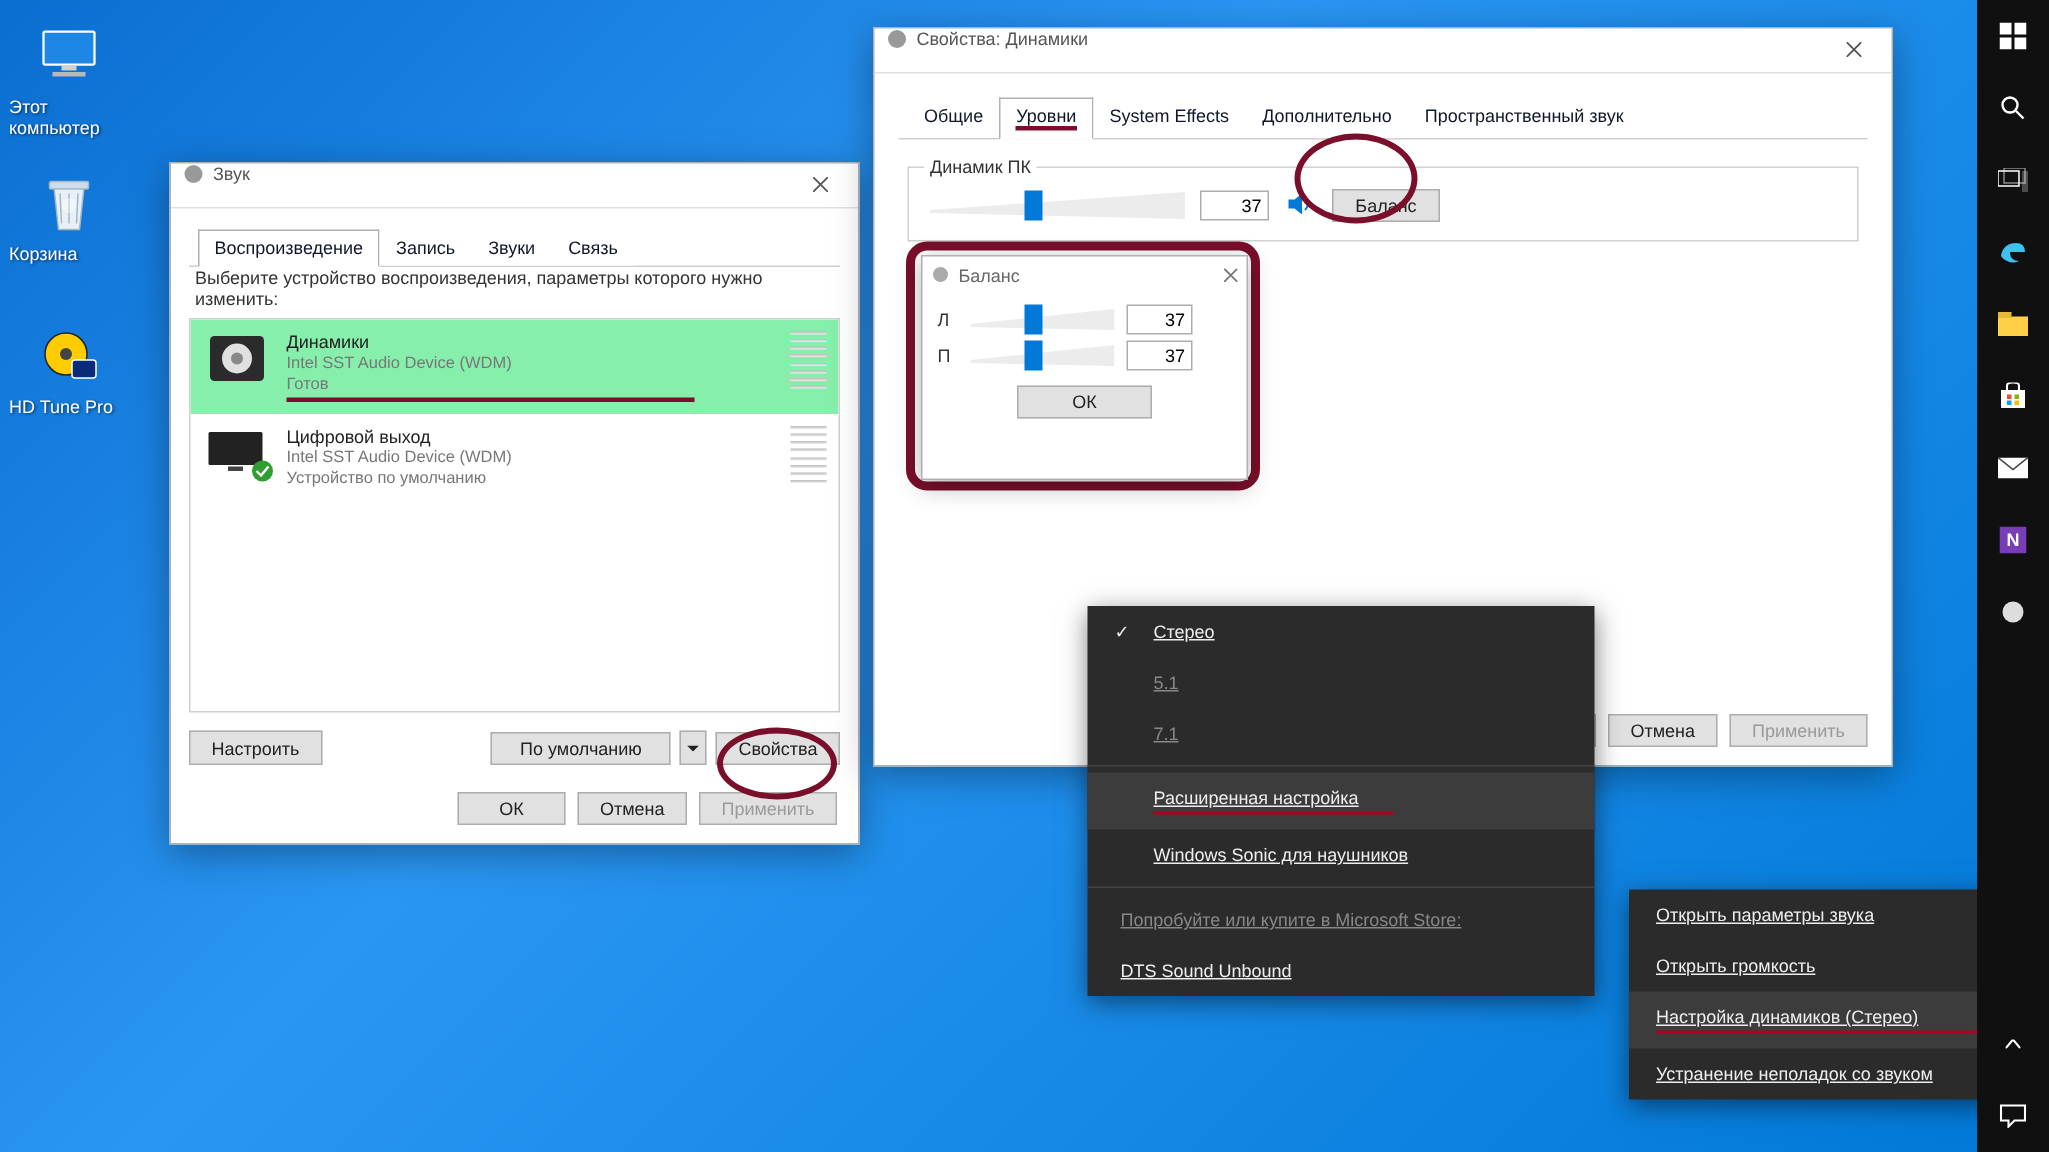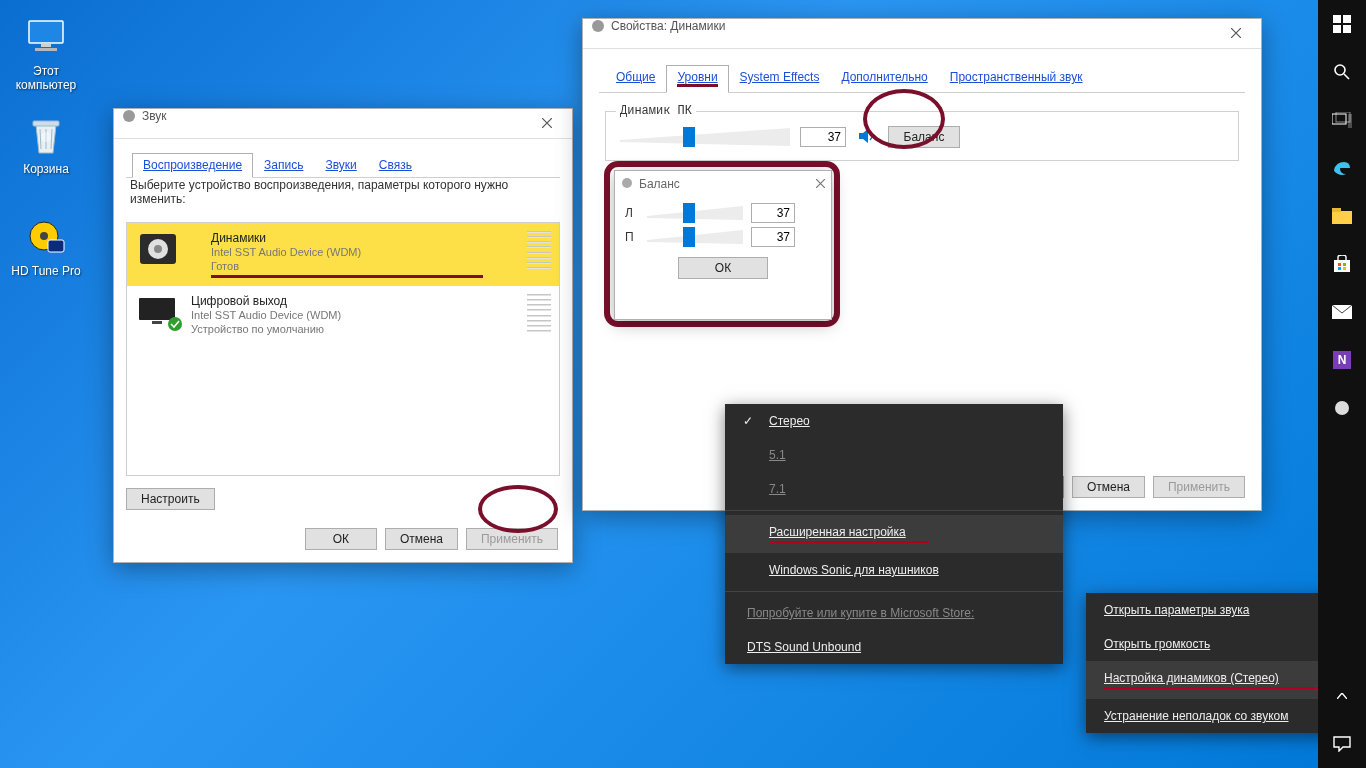--- a/index.html
+++ b/index.html
@@ -1,67 +1,67 @@
 <!DOCTYPE html>
 <html><head>
 <meta charset="utf-8">
 <style>
 * { box-sizing: border-box; margin: 0; padding: 0; font-family: "Segoe UI", Tahoma, sans-serif; font-size: 12px; }
 body { width: 1366px; height: 768px; overflow: hidden; background: linear-gradient(135deg, #0a6ed1 0%, #2a96f3 40%, #0078d7 100%); position: relative; }
 
 
-.desk-icon { position: absolute; width: 80px; text-align: center; color: #fff; text-shadow: 1px 1px 2px rgba(0, 0, 0, .6); cursor: default; }
+.desk-icon { position: absolute; width: 80px; text-align: left; color: #fff; text-shadow: 1px 1px 2px rgba(0, 0, 0, .6); cursor: default; }
 .desk-icon .glyph { width: 48px; height: 48px; margin: 0 auto 2px; display: flex; align-items: center; justify-content: center; }
 .desk-icon .label { font-size: 12px; line-height: 14px; }
 
 
 .taskbar { position: absolute; right: 0; top: 0; width: 48px; height: 768px; background: #101010; display: flex; flex-direction: column; align-items: center; }
 .taskbar .tb-icon { width: 48px; height: 48px; display: flex; align-items: center; justify-content: center; color: #fff; }
 .tb-notif { margin-top: auto; }
 
 
 .win { position: absolute; background: #fff; border: 1px solid #b0b0b0; box-shadow: 0 6px 24px rgba(0, 0, 0, .35); }
 .win-titlebar { height: 30px; display: flex; align-items: flex-start; padding: 0 2px 0 8px; border-bottom: 1px solid #e0e0e0; }
 .win-titlebar .title { color: #555; font-size: 12px; margin-left: 6px; }
 .win-titlebar .spacer { flex: 1; }
 .win-close { width: 46px; height: 28px; display: flex; align-items: center; justify-content: center; color: #555; }
 
 .tabstrip { display: flex; border-bottom: 1px solid #cfcfcf; background: #fff; padding: 4px 6px 0; }
-.tab { padding: 4px 10px 5px; border: 1px solid transparent; border-bottom: none; color: #1d4ed8; background: #fff; cursor: default; text-decoration: underline; }
+.tab { padding: 4px 10px 5px; border: 1px solid transparent; border-bottom: none; color: #0f172a; background: #fff; cursor: default; }
 .tab.active { border-color: #b0b0b0; background: #fff; border-bottom: 1px solid #fff; margin-bottom: -1px; }
 .tab.underlined::after { content: ""; display: block; height: 3px; background: #7a0f2b; margin-top: 0; }
 
 
 #sound-win { top: 108px; left: 113px; width: 460px; height: 455px; }
 #sound-win .content { padding: 10px 12px 10px; display: flex; flex-direction: column; height: calc(100% - 30px); }
-#sound-win .hint { color: #333; margin: 0 4px 16px; }
+#sound-win .hint { color: #333; margin: 0 4px 6px; }
 .device-list { border: 1px solid #cfcfcf; flex: 1; background: #fff; overflow: hidden; }
 .device-row { display: flex; align-items: flex-start; padding: 8px 8px; }
-.device-row.selected { background: #fde047; gap: 20px; }
+.device-row.selected { background: #86efac; }
 .device-icon { width: 46px; height: 36px; flex-shrink: 0; display: flex; align-items: center; justify-content: center; }
 .device-txt { margin-left: 10px; flex: 1; }
 .device-txt .name { color: #222; font-weight: 400; }
 .device-txt .sub { color: #777; font-size: 11px; line-height: 14px; }
 .level-meter { width: 24px; height: 38px; display: flex; flex-direction: column; justify-content: space-between; margin-left: 6px; }
 .level-meter span { height: 2px; background: linear-gradient(#b8b8b8,#f0f0f0); }
 .under-mark { height: 3px; background: #7a0f2b; margin-top: 2px; }
 .btn { border: 1px solid #adadad; background: #e1e1e1; padding: 3px 14px; font-size: 12px; color: #222; min-width: 72px; }
 .btn:disabled { color: #9a9a9a; }
 .row-buttons { display: flex; gap: 8px; justify-content: space-between; margin-top: 12px; }
 .row-buttons .right { margin-left: auto; display: flex; gap: 6px; align-items: center; }
 .dropdown-arrow { width: 18px; height: 23px; border: 1px solid #adadad; background: #e1e1e1; display: flex; align-items: center; justify-content: center; } 
 .dropdown-arrow svg { display:block; }
 .circle-annot { position: absolute; border: 4px solid #7a0f2b; border-radius: 50%; pointer-events: none; }
 .bottom-row { display: flex; justify-content: flex-end; gap: 8px; margin-top: 12px; padding: 6px 2px 2px; }
 
 
 #prop-win { top: 18px; left: 582px; width: 680px; height: 493px; }
 #prop-win .content { padding: 12px 16px; display: flex; flex-direction: column; height: calc(100% - 30px); }
 .groupbox { border: 1px solid #d0d0d0; padding: 14px 14px 12px; position: relative; }
-.groupbox .gb-title { position: absolute; top: -8px; left: 10px; background: #fff; padding: 0 4px; color: #333; font-family: Liberation Mono, monospace; }
+.groupbox .gb-title { position: absolute; top: -8px; left: 10px; background: #fff; padding: 0 4px; color: #333; }
 .slider-row { display: flex; align-items: center; gap: 10px; }
 .slider-track { position: relative; height: 18px; width: 170px; }
 .slider-track .wedge { position:absolute; left:0; top:0; width:100%; height:100%; }
 .slider-thumb { position: absolute; width: 12px; height: 20px; background: #0078d7; top: -1px; }
 .val-box { border: 1px solid #adadad; text-align: right; padding: 2px 4px; width: 46px; background: #fff; }
 .spk-icon { width: 22px; text-align: center; color: #0078d7; }
 #prop-win .btm { display: flex; justify-content: flex-end; gap: 8px; margin-top: auto; }
 
 
 #bal-win { position: absolute; top: 170px; left: 614px; width: 218px; height: 150px; background: #fff; border: 1px solid #b0b0b0; box-shadow: 0 4px 16px rgba(0, 0, 0, .3); }
@@ -192,20 +192,29 @@
             <span></span>
             <span></span>
             <span></span>
             <span></span>
             <span></span>
           </div>
       </div>
     </div>
     <div class="row-buttons">
       <button class="btn">Настроить</button>
+      <div class="right">
+        <button class="btn" style="min-width:120px">По умолчанию</button>
+        <div class="dropdown-arrow">
+            <svg width="8" height="4">
+              <path d="M0 0 L4 4 L8 0 Z" fill="#222"></path>
+            </svg>
+          </div>
+        <button class="btn">Свойства</button>
+      </div>
     </div>
     <div class="bottom-row">
       <button class="btn">ОК</button>
       <button class="btn">Отмена</button>
       <button class="btn" disabled="">Применить</button>
     </div>
   </div>
   <div class="circle-annot" style="top:376px;left:364px;width:80px;height:48px"></div>
 </div>
 

